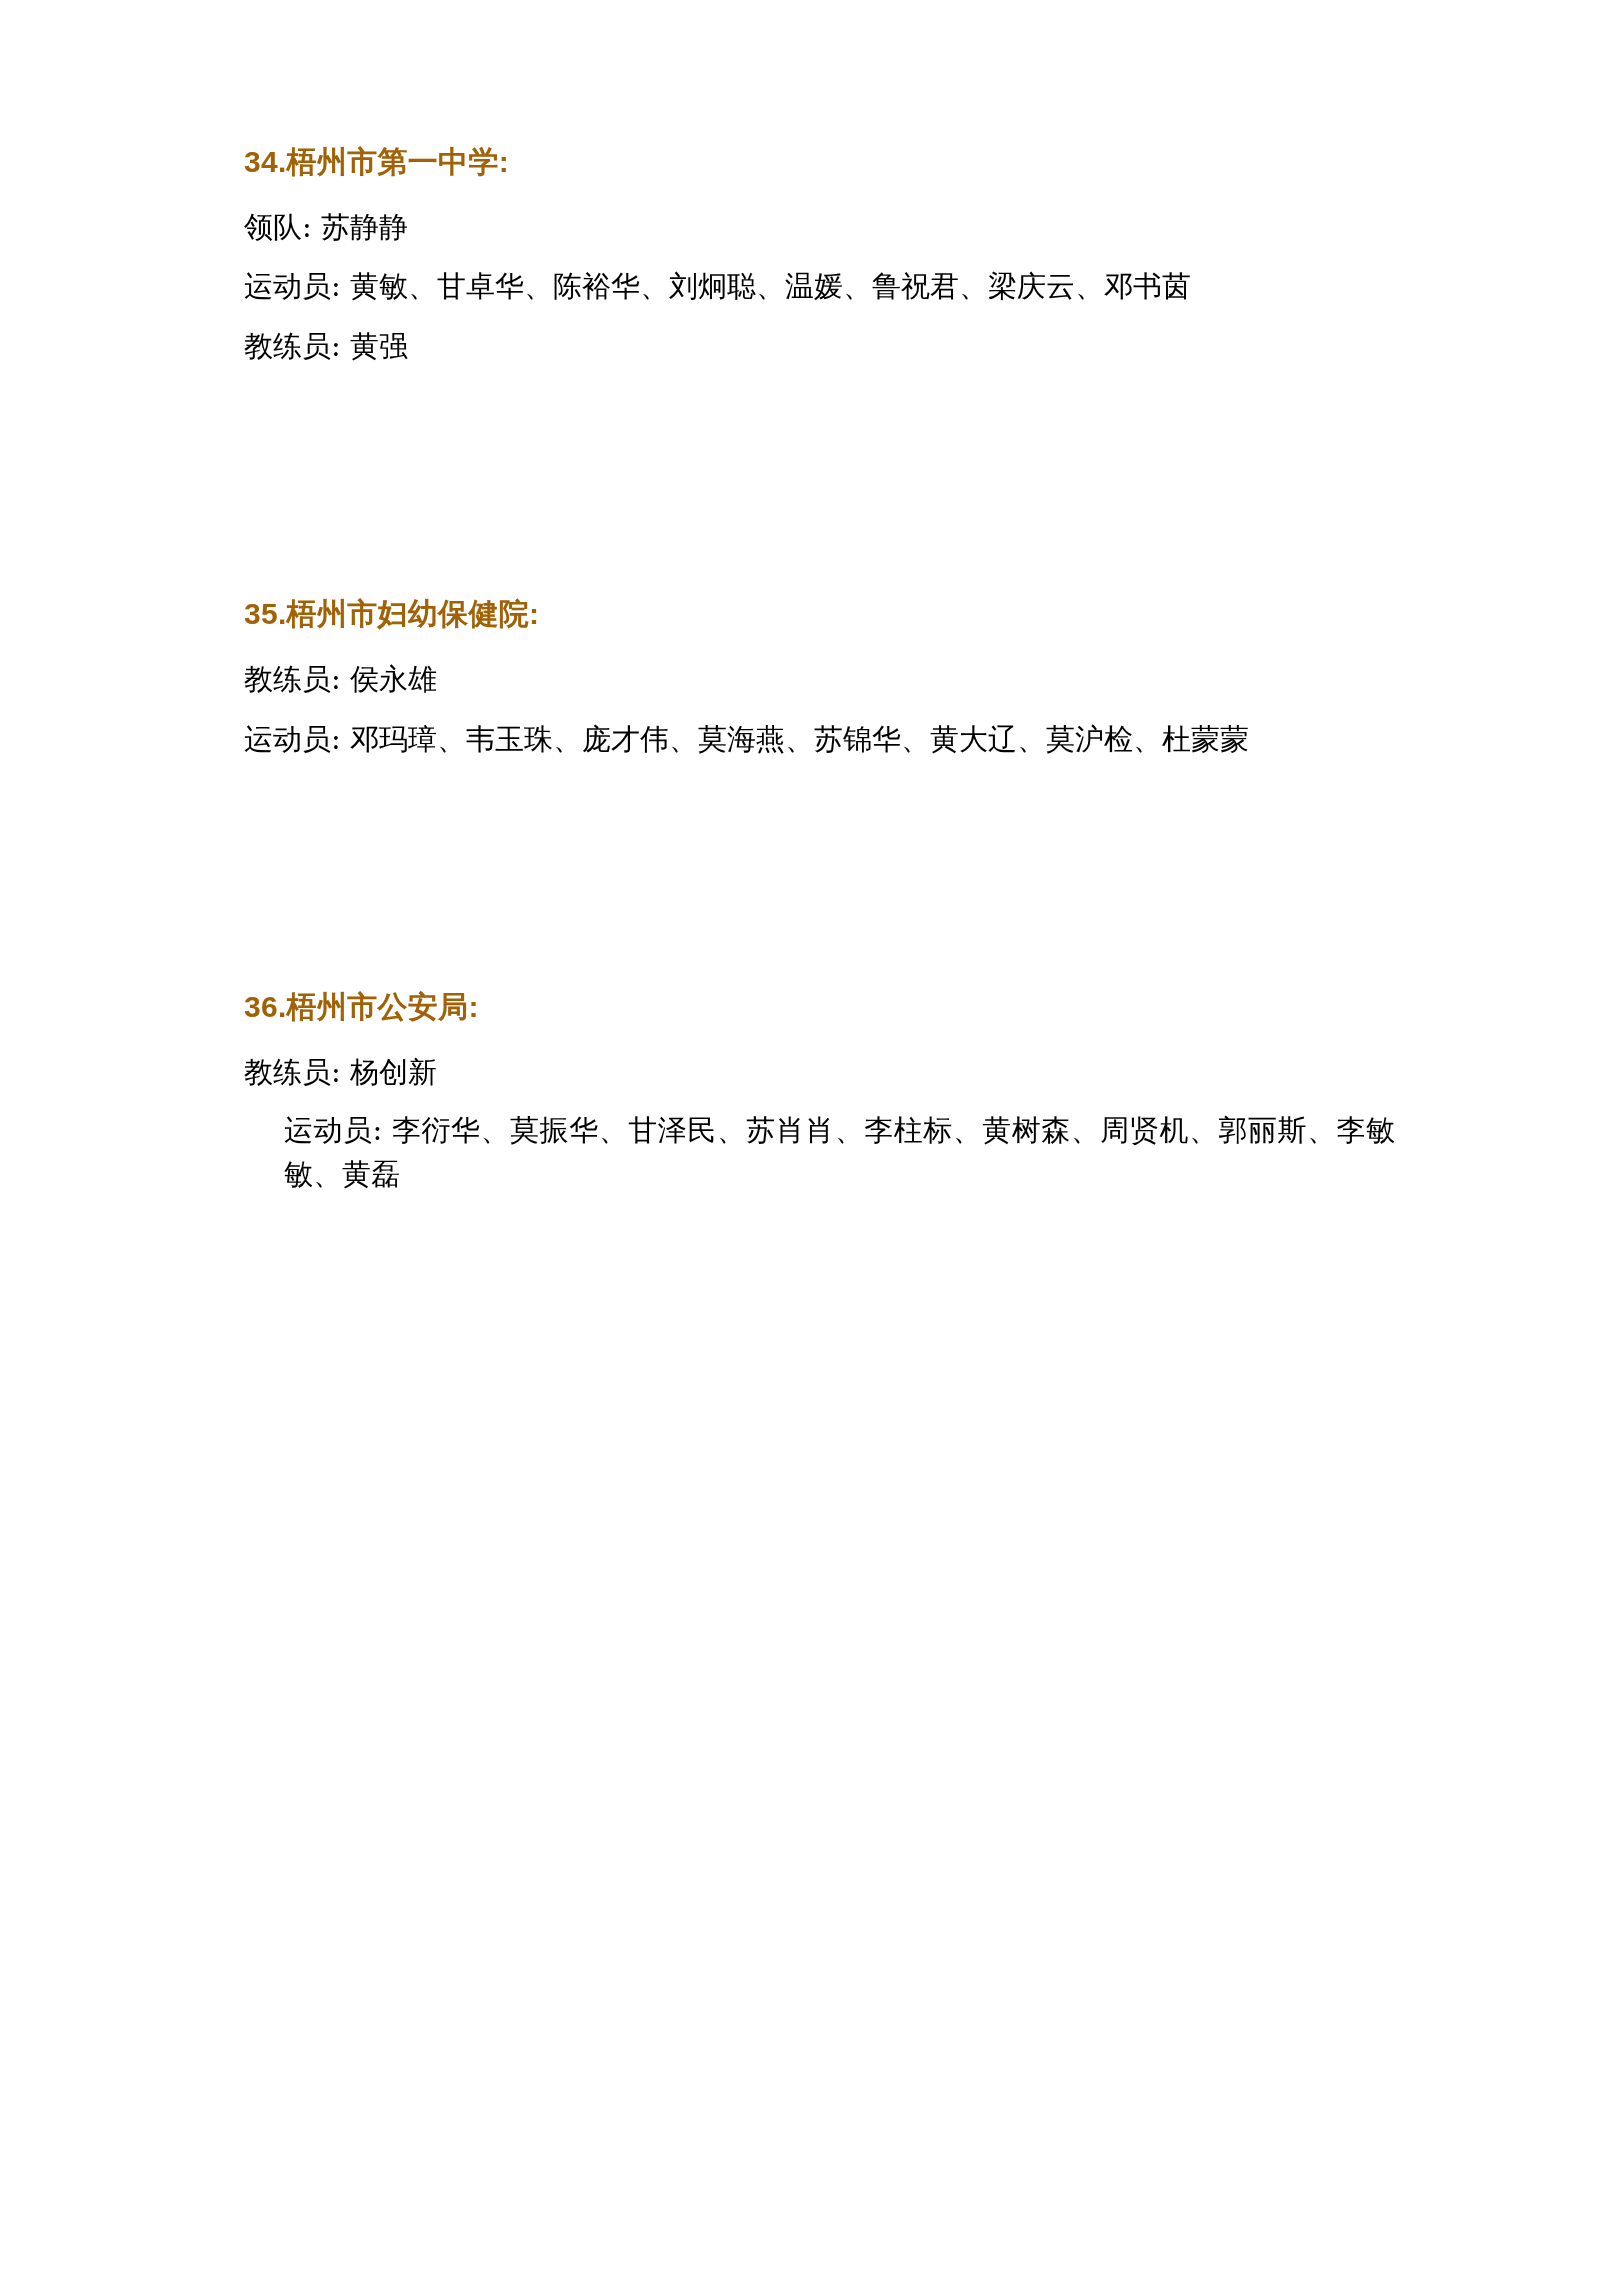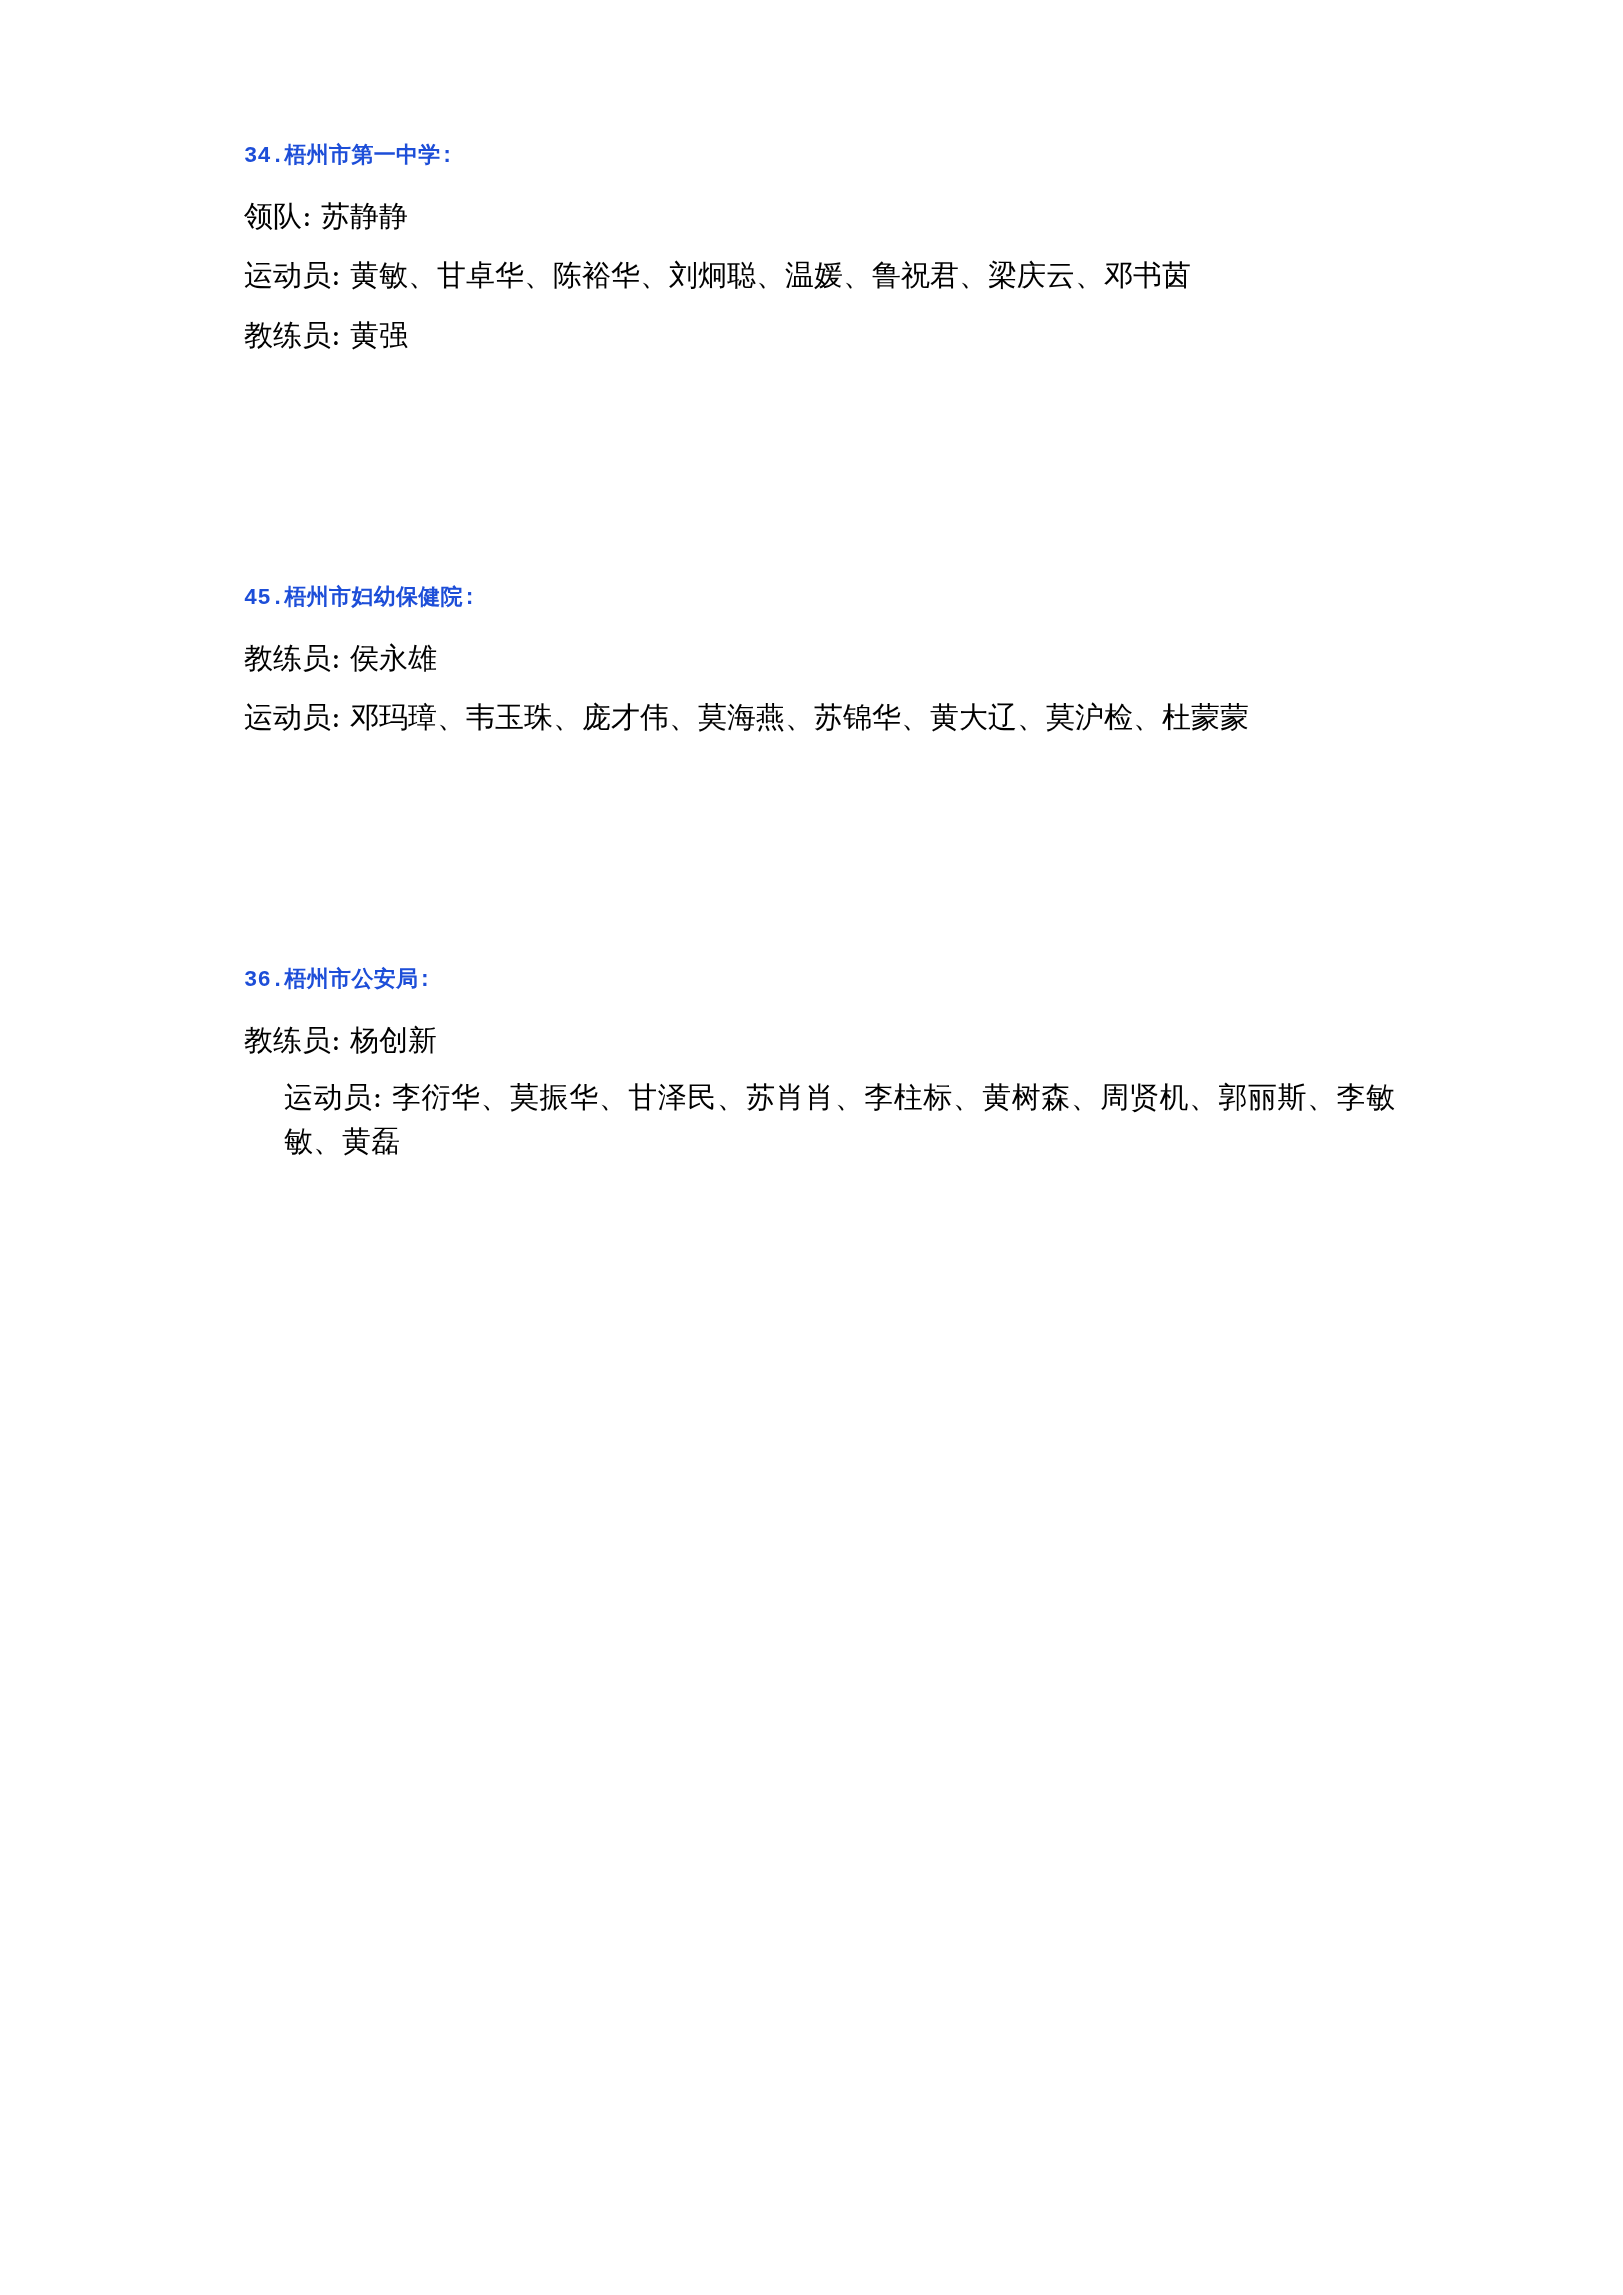--- a/index.html
+++ b/index.html
@@ -22,25 +22,25 @@
   .doc-body {
     width: 1151px;
   }
   .entry {
     margin: 0 0 0 0;
   }
   .entry + .entry {
     margin-top: 223px;
   }
   .entry-title {
-    font-family: Liberation Mono, monospace;
+    font-family: Liberation Sans, sans-serif;
     font-weight: bold;
-    font-size: 22px;
+    font-size: 30px;
     line-height: 1.35;
-    color: #1d4ed8;
+    color: #a16207;
     letter-spacing: 0.3px;
     margin: 0 0 20.3px 0;
   }
   .field {
     font-family: "DejaVu Serif", serif;
     font-size: 29px;
     line-height: 1.72;
     color: #000000;
     margin: 0 0 9.5px 0;
     text-align: justify;
@@ -76,21 +76,21 @@
         <span class="field-value">黄敏、甘卓华、陈裕华、刘炯聪、温媛、鲁祝君、梁庆云、邓书茵</span>
       </p>
       <p class="field">
         <span class="field-label">教练员:</span>
         <span class="field-value">黄强</span>
       </p>
     </div>
 
     <div class="entry">
       <div class="entry-title">
-        <span>45.</span><span>梧州市妇幼保健院:</span>
+        <span>35.</span><span>梧州市妇幼保健院:</span>
       </div>
       <p class="field">
         <span class="field-label">教练员:</span>
         <span class="field-value">侯永雄</span>
       </p>
       <p class="field">
         <span class="field-label">运动员:</span>
         <span class="field-value">邓玛璋、韦玉珠、庞才伟、莫海燕、苏锦华、黄大辽、莫沪检、杜蒙蒙</span>
       </p>
     </div>

